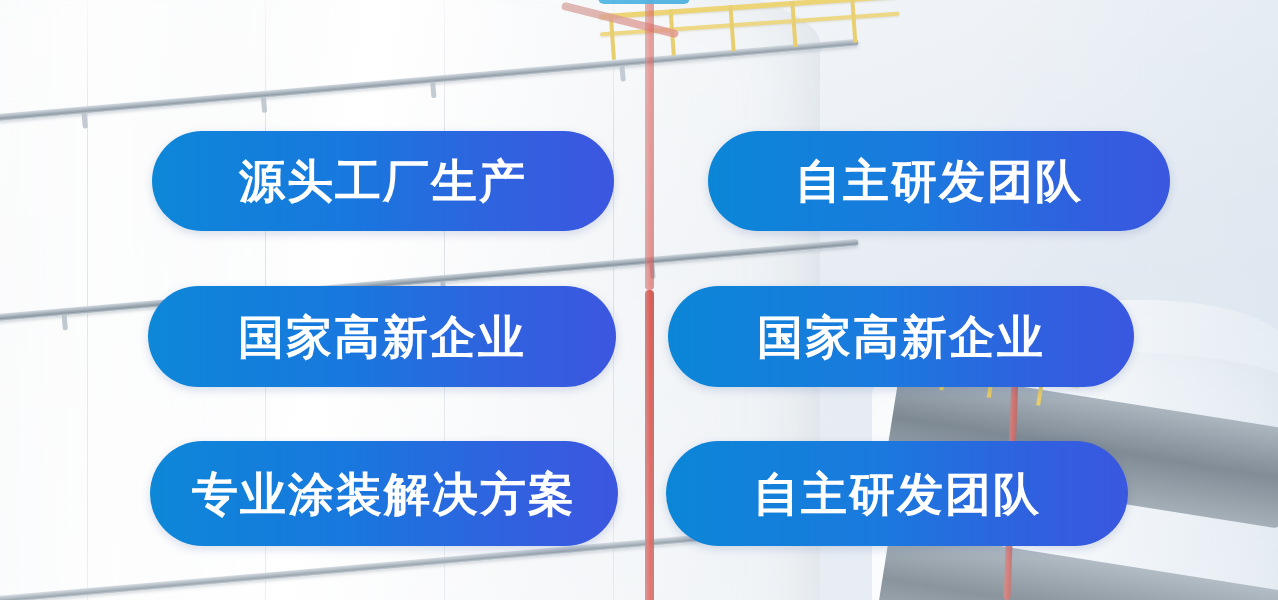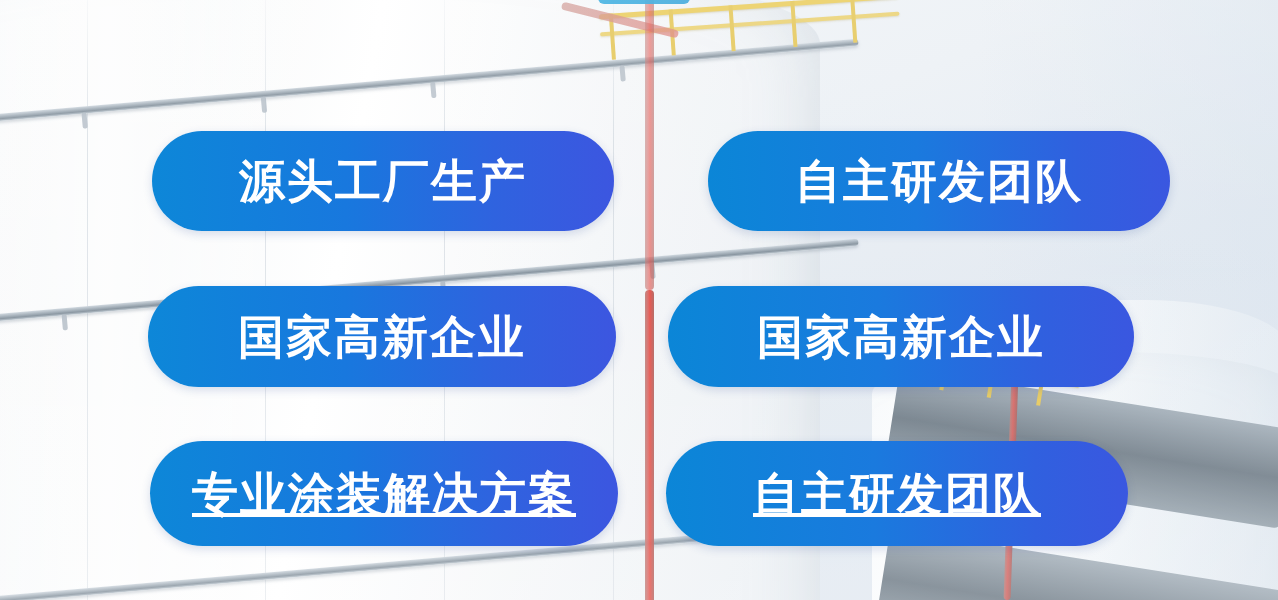--- a/index.html
+++ b/index.html
@@ -137,21 +137,21 @@
     font-weight:bold;
     letter-spacing:2px;
     white-space:nowrap;
     box-shadow:0 3px 10px rgba(40,70,150,.18);
   }
   .badge .txt{ display:block; line-height:1; }
 
   
   .r1{ top:131px; height:100px; font-size:46px; }
   .r2{ top:286px; height:101px; font-size:46px; }
-  .r3{ top:441px; height:105px; font-size:46px;text-decoration:underline; }
+  .r3{ top:441px; height:105px; font-size:46px; }
 
   .c-left4 { left:152px; width:462px; }
   .c-right4{ left:708px; width:462px; }
   .c-left5 { left:148px; width:468px; }
   .c-right5{ left:668px; width:466px; }
   .c-left6 { left:150px; width:468px; }
   .c-right6{ left:666px; width:462px; }
 
   .grad{ background:linear-gradient(90deg,#0d87d8 0%,#1878de 42%,#2f63df 74%,#3c56e0 100%); }
   .grad-b{ background:linear-gradient(90deg,#0b86d7 0%,#1a7ade 45%,#3060df 80%,#3a57e0 100%); }

